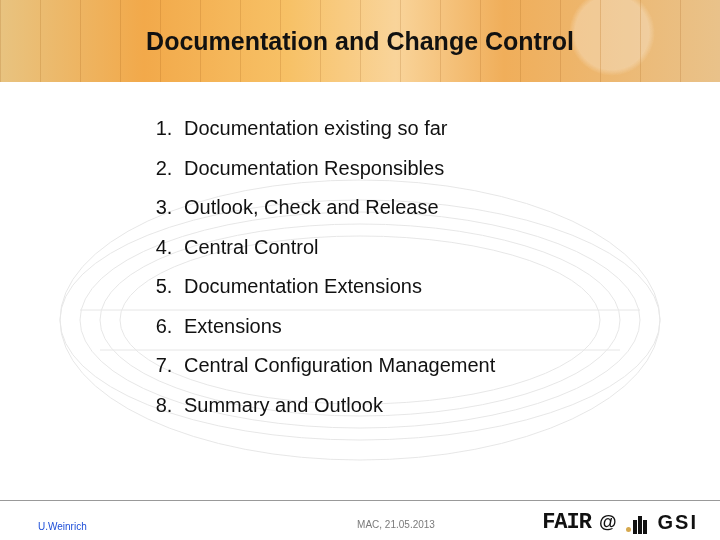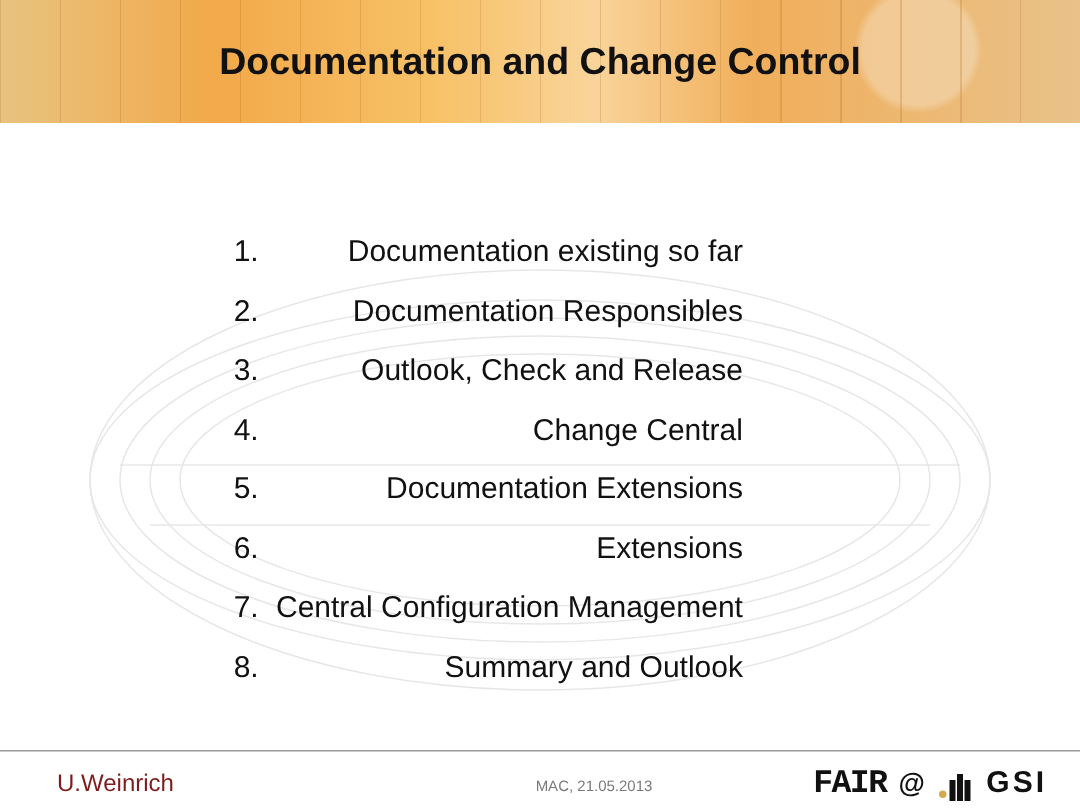--- a/index.html
+++ b/index.html
@@ -1,39 +1,39 @@
 <!DOCTYPE html>
 <html><head>
 <meta charset="utf-8">
 <style>
   * { margin: 0; padding: 0; box-sizing: border-box; }
   html, body { width: 720px; height: 540px; font-family: Arial, Helvetica, sans-serif; background: #fff; overflow: hidden; }
-  .slide { width: 720px; height: 540px; position: relative; background: #fff; text-align: right; }
+  .slide { width: 720px; height: 540px; position: relative; background: #fff; }
   .header-band {
     width: 100%; height: 82px; position: relative;
     background: linear-gradient(90deg, #e8c380 0%, #f2a94a 20%, #f7c166 40%, #f9d49a 55%, #f0ae5a 70%, #e9c28a 100%);
     display: flex; align-items: center; justify-content: center;
     overflow: hidden;
   }
   .header-band::before, .header-band::after {
     content: ""; position: absolute; inset: 0; opacity: .25;
     background:
       repeating-linear-gradient(90deg, rgba(160,90,20,.4) 0 1px, transparent 1px 40px),
       radial-gradient(circle at 85% 40%, rgba(255,255,255,.6) 0 6%, transparent 7%);
   }
   .slide-title { position: relative; z-index: 2; font-size: 25px; font-weight: 700; color: #111; }
   .body-area { position: absolute; left: 0; top: 82px; right: 0; bottom: 48px; }
   .bg-ring { position: absolute; left: 50%; top: 58%; transform: translate(-50%,-50%); width: 640px; height: 300px; opacity: .20; pointer-events: none; }
   .bg-ring ellipse { fill: none; stroke: #888; stroke-width: 1; }
   .bg-ring line { stroke: #888; stroke-width: 1; }
-  .toc-list { position: absolute; left: 178px; top: 36px; list-style: decimal; font-size: 20px; line-height: 1.05; color: #111; margin-top: 40px; }
+  .toc-list { position: absolute; left: 178px; top: 36px; list-style: decimal; font-size: 20px; line-height: 1.05; color: #111; }
   .toc-list li { margin-bottom: 18.5px; padding-left: 6px; }
   .footer { position: absolute; left: 0; right: 0; bottom: 0; height: 48px; }
   .footer-rule { position: absolute; left: 0; right: 0; top: 8px; height: 1px; background: #999; }
-  .footer-author { position: absolute; left: 38px; bottom: 8px; font-size: 16px; color: #7f1d1d; }
+  .footer-author { position: absolute; left: 38px; bottom: 8px; font-size: 10px; color: #1d4ed8; }
   .footer-center { position: absolute; left: 50%; transform: translateX(-50%); bottom: 10px; font-size: 10px; color: #7a7a7a; margin-left: 36px; }
   .footer-logos { position: absolute; right: 22px; bottom: 5px; display: flex; align-items: center; gap: 8px; }
   .fair-logo { font-family: Liberation Mono, monospace; font-weight: 700; font-size: 22px; color: #111; letter-spacing: -1px; position: relative; }
   .fair-halo { position: absolute; left: 11px; top: -2px; width: 26px; height: 26px; border: 2px solid #d6a94f; border-radius: 50%; z-index: -1; opacity: .9; }
   .at-sym { font-size: 18px; font-weight: 700; color: #111; }
   .gsi-logo { display: flex; align-items: flex-end; gap: 1px; }
   .gsi-logo .bar { width: 4px; background: #111; }
   .gsi-logo .dot { width: 5px; height: 5px; background: #d6a94f; border-radius: 50%; margin: 0 1px 2px 1px; }
   .gsi-text { font-family: 'Arial Black', Arial, sans-serif; font-weight: 900; font-size: 20px; color: #111; letter-spacing: 2px; margin-left: 10px; }
 </style>
@@ -54,21 +54,21 @@
       <ellipse cx="320" cy="150" rx="240" ry="84"></ellipse>
       <ellipse cx="320" cy="150" rx="300" ry="140"></ellipse>
       <line x1="40" y1="140" x2="600" y2="140"></line>
       <line x1="60" y1="180" x2="580" y2="180"></line>
     </svg>
 
     <ol class="toc-list">
       <li><span>Documentation existing so far</span></li>
       <li><span>Documentation Responsibles</span></li>
       <li><span>Outlook, Check and Release</span></li>
-      <li><span>Change Central</span></li>
+      <li><span>Central Control</span></li>
       <li><span>Documentation Extensions</span></li>
       <li><span>Extensions</span></li>
       <li><span>Central Configuration Management</span></li>
       <li><span>Summary and Outlook</span></li>
     </ol>
   </div>
 
   <div class="footer">
     <div class="footer-rule"></div>
     <div class="footer-author">U.Weinrich</div>

